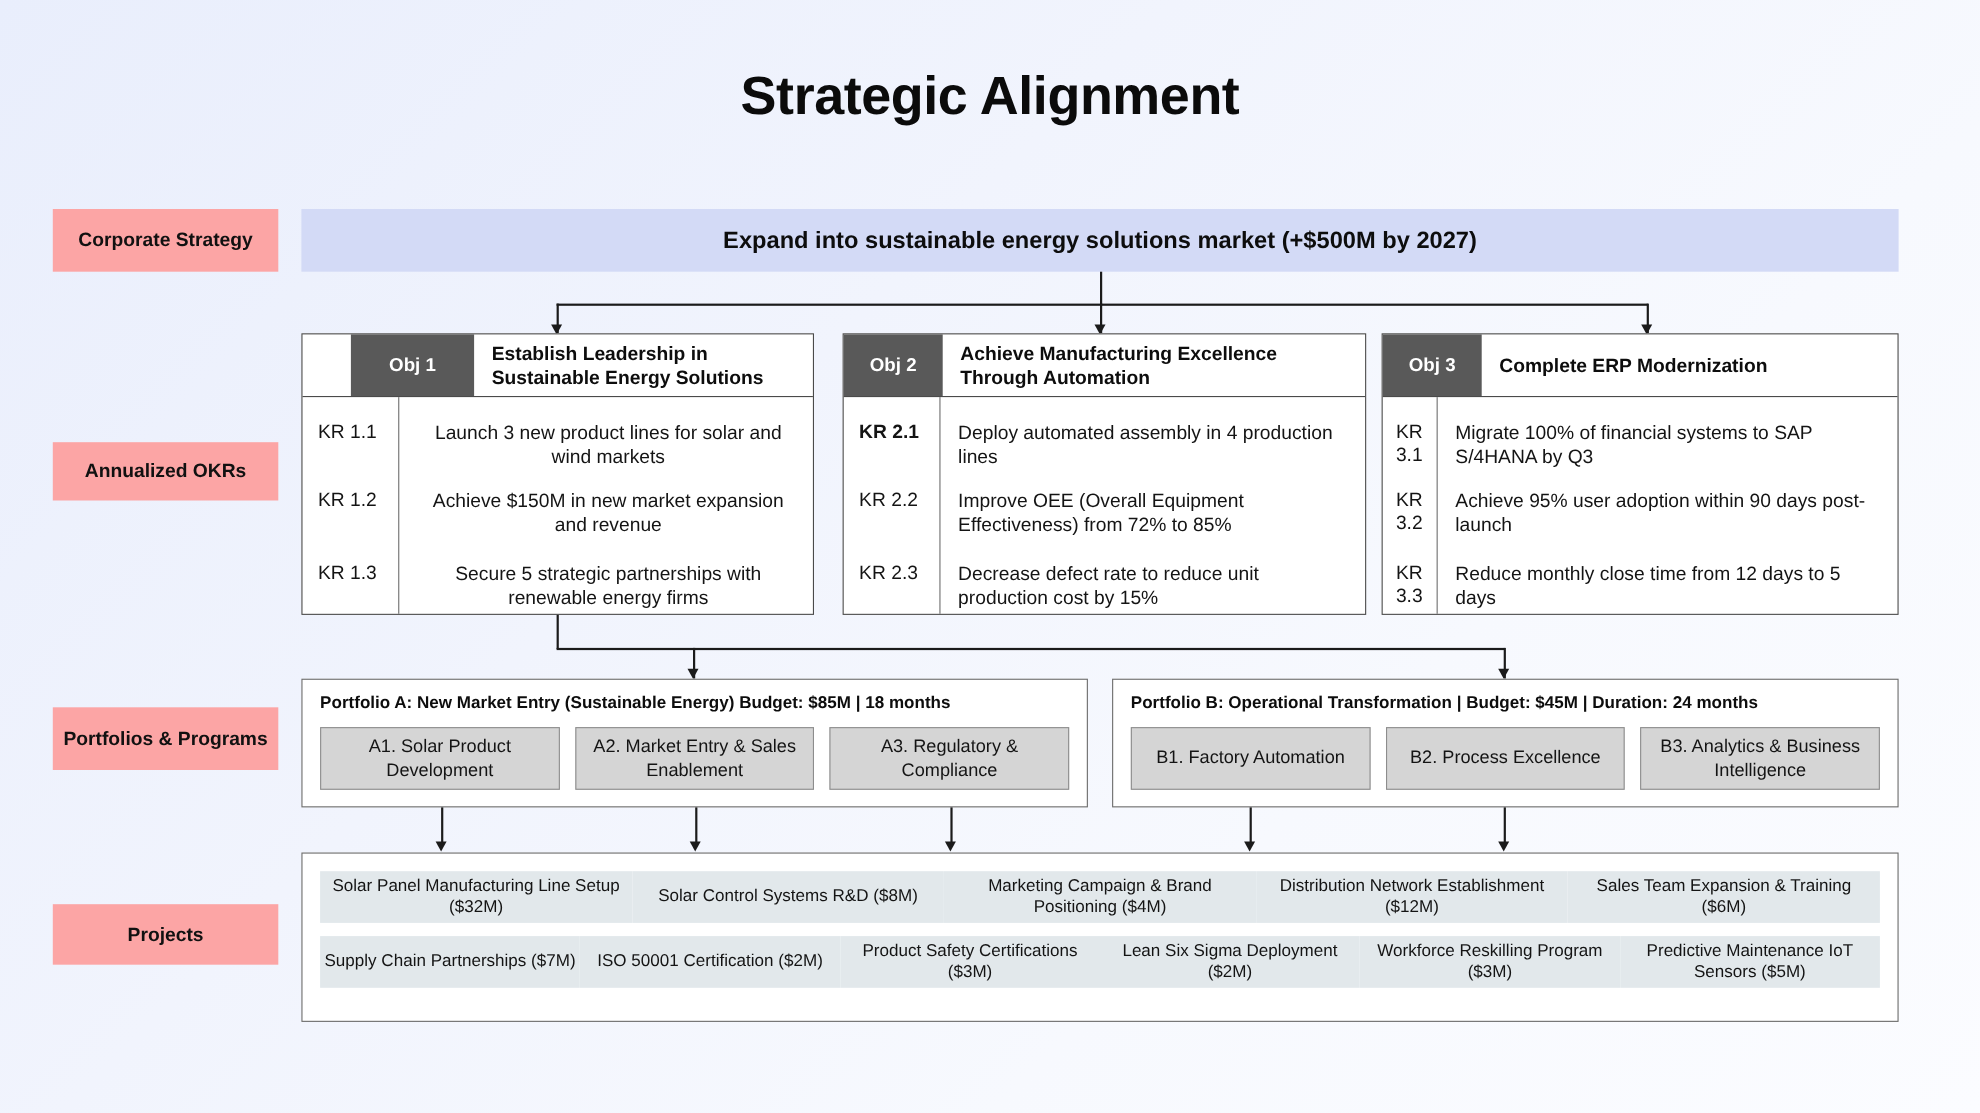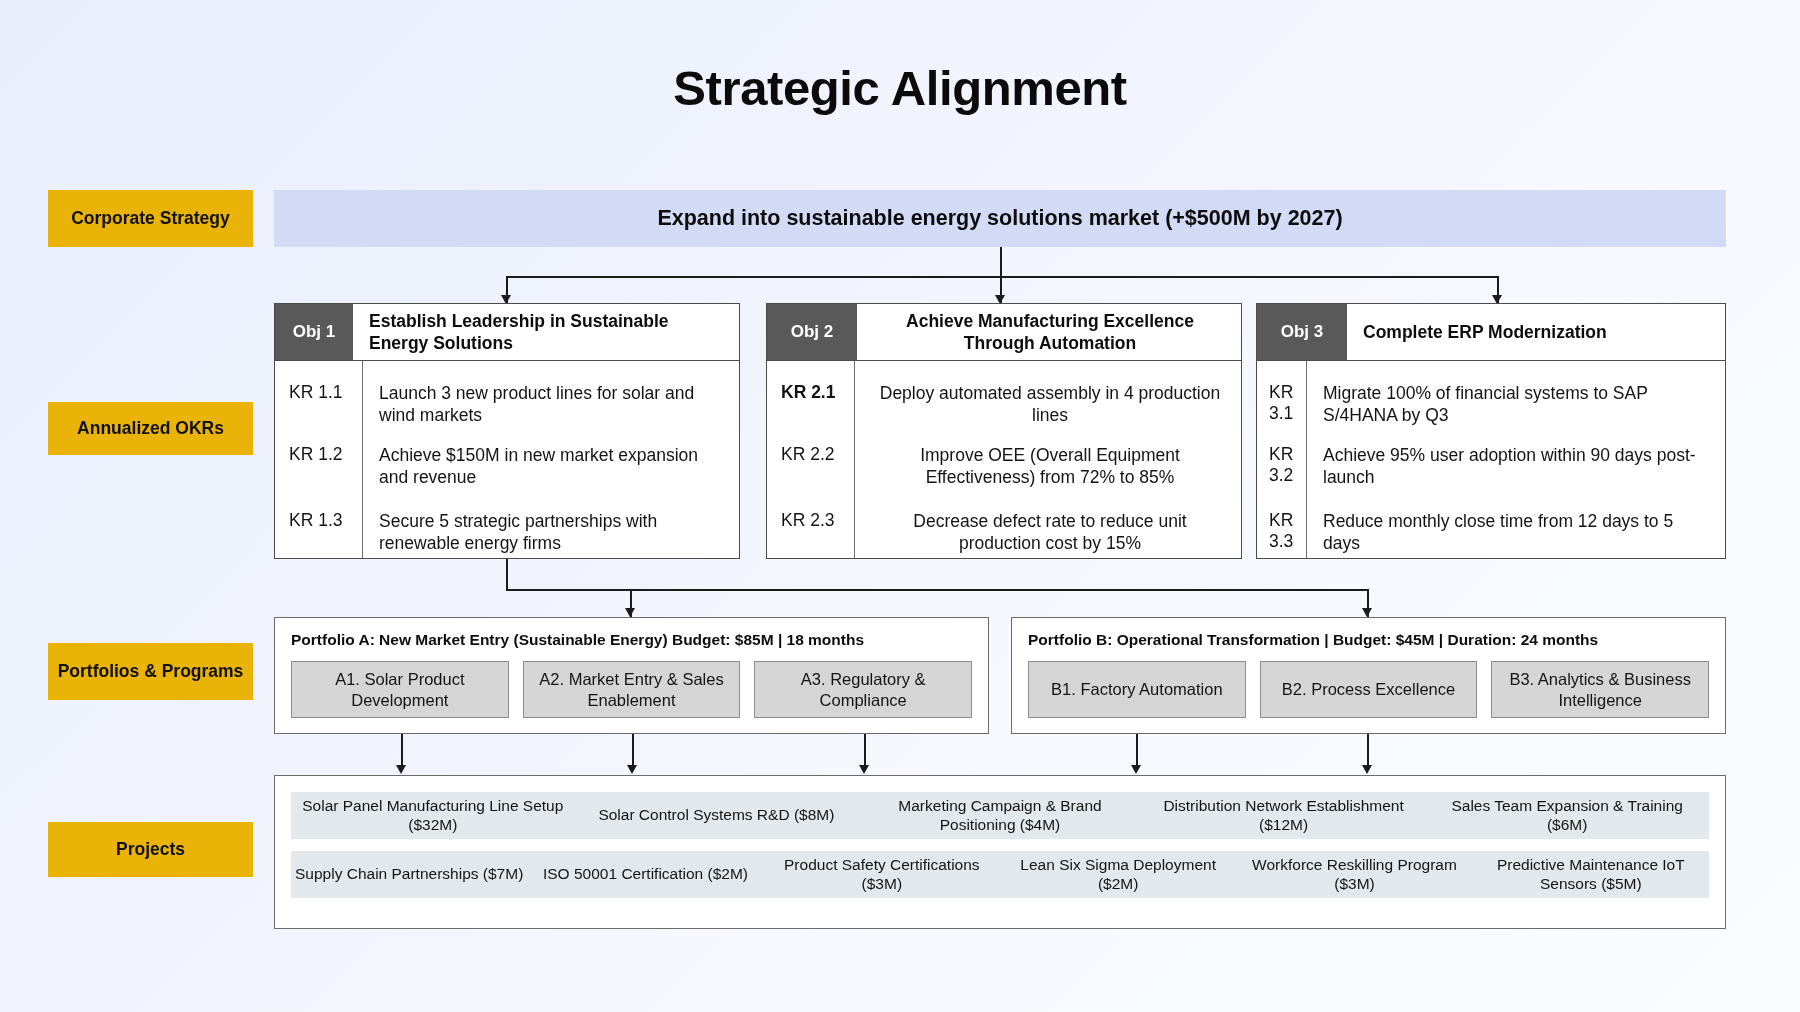--- a/index.html
+++ b/index.html
@@ -28,21 +28,21 @@
     text-align: center;
     font-size: 49px;
     font-weight: bold;
     color: #0b0b0b;
     letter-spacing: -0.4px;
   }
 
   
   .lane-label {
     position: absolute;
-    background: #eab308;
+    background: #fca5a5;
     color: #111111;
     font-weight: bold;
     font-size: 17.5px;
     display: flex;
     align-items: center;
     justify-content: center;
     text-align: center;
     line-height: 1.28;
     left: 48px;
     width: 205px;
@@ -232,38 +232,38 @@
   <div class="conn conn-h" style="left:506px;top:276px;width:992px;"></div>
   <div class="conn conn-v" style="left:506px;top:276px;height:27px;"></div>
   <div class="arrow-head" style="left:501px;top:295px;"></div>
   <div class="conn conn-v" style="left:1000px;top:276px;height:27px;"></div>
   <div class="arrow-head" style="left:995px;top:295px;"></div>
   <div class="conn conn-v" style="left:1497px;top:276px;height:27px;"></div>
   <div class="arrow-head" style="left:1492px;top:295px;"></div>
 
   <div class="obj-card" style="left:274px;top:303px;width:466px;height:256px;">
     <div class="obj-header" style="height:57px;">
-      <div class="obj-tag" style="width:78px;">Obj 1</div>
+      <div class="obj-tag" style="width:112px;margin-left:44px;">Obj 1</div>
       <div class="obj-title">Establish Leadership in Sustainable Energy Solutions</div>
     </div>
-    <div class="kr-body" style="height:197px;">
+    <div class="kr-body" style="height:197px;text-align:center;">
       <div class="kr-labels" style="width:88px;">
         <div class="kr-label" style="height:66px;padding-top:21px;">KR 1.1</div>
         <div class="kr-label" style="height:66px;padding-top:17px;">KR 1.2</div>
         <div class="kr-label" style="height:65px;padding-top:17px;">KR 1.3</div>
       </div>
       <div class="kr-texts">
         <div class="kr-text" style="height:66px;padding-top:21px;">Launch 3 new product lines for solar and wind markets</div>
         <div class="kr-text" style="height:66px;padding-top:17px;">Achieve $150M in new market expansion and revenue</div>
         <div class="kr-text" style="height:65px;padding-top:17px;">Secure 5 strategic partnerships with renewable energy firms</div>
       </div>
     </div>
   </div>
 
-  <div class="obj-card" style="left:766px;top:303px;width:476px;height:256px;text-align:center;">
+  <div class="obj-card" style="left:766px;top:303px;width:476px;height:256px;">
     <div class="obj-header" style="height:57px;">
       <div class="obj-tag" style="width:90px;">Obj 2</div>
       <div class="obj-title">Achieve Manufacturing Excellence Through Automation</div>
     </div>
     <div class="kr-body" style="height:197px;">
       <div class="kr-labels" style="width:88px;">
         <div class="kr-label" style="height:66px;padding-top:21px;font-weight:bold;">KR 2.1</div>
         <div class="kr-label" style="height:66px;padding-top:17px;">KR 2.2</div>
         <div class="kr-label" style="height:65px;padding-top:17px;">KR 2.3</div>
       </div>

